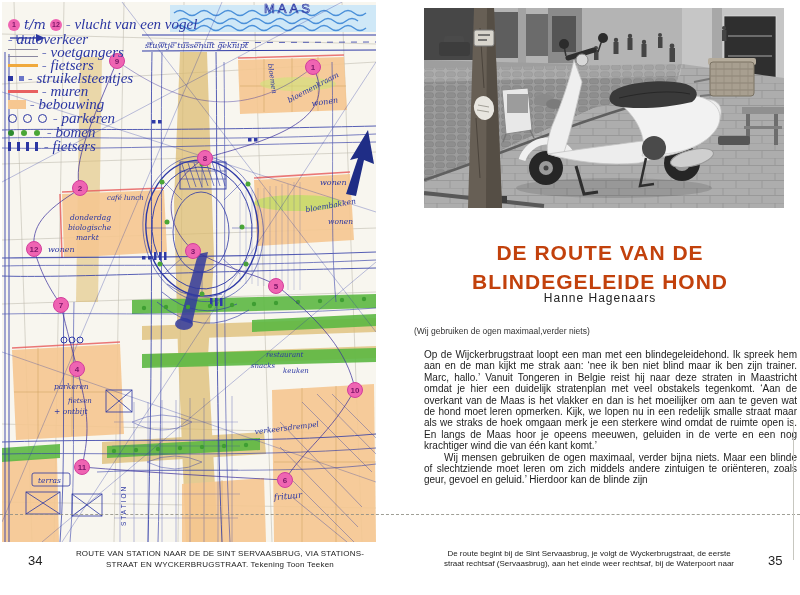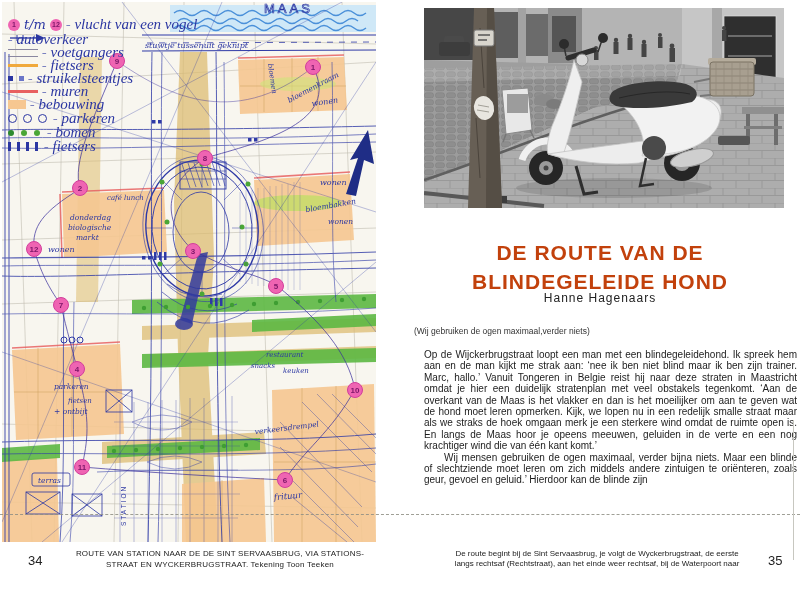--- a/index.html
+++ b/index.html
@@ -37,21 +37,21 @@
 
   
   .photo-wrap{position:absolute;left:24px;top:8px;width:360px;height:200px;background:#b9b9b9;}
   .title{position:absolute;left:14px;top:224px;width:372px;text-align:center;font-size:21px;line-height:29px;
          font-weight:700;letter-spacing:1px;color:#c2410c;}
   .author{position:absolute;left:14px;top:291px;width:372px;text-align:center;font-size:12px;letter-spacing:1px;color:#222;}
   .subtitle{position:absolute;left:14px;top:326px;width:372px;text-align:left;font-size:8.5px;color:#333;}
   .bodytext{position:absolute;left:24px;top:349px;width:373px;font-size:10px;line-height:11.4px;text-align:justify;color:#1c1c1c;}
   .bodytext p{margin:0;}
   .bodytext p.ind{text-indent:20px;}
-  .footnote{position:absolute;left:32px;top:549px;width:330px;text-align:center;font-size:8px;line-height:10px;color:#222;}
+  .footnote{position:absolute;left:24px;top:549px;width:330px;text-align:center;font-size:8px;line-height:10px;color:#222;}
 
   .fold-line{position:absolute;left:0;top:514px;width:800px;height:0;border-top:1.5px dashed #8f8f84;opacity:.85;z-index:20;}
   .page-edge{position:absolute;left:793px;top:420px;height:140px;width:0;border-left:1px solid #c7c7c0;z-index:21;}
 
   .mtext{font-family:"DejaVu Serif",serif;font-style:italic;fill:#2b36a2;}
 </style>
 </head>
 <body>
 
 <div class="page" id="page-left">
@@ -518,20 +518,20 @@
   <div class="author">Hanne Hagenaars</div>
   <div class="subtitle">(Wij gebruiken de ogen maximaal,verder niets)</div>
 
   <div class="bodytext">
     <p>Op de Wijckerbrugstraat loopt een man met een blindegeleidehond. Ik spreek hem aan en de man kijkt me strak aan: ‘nee ik ben niet blind maar ik ben zijn trainer. Marc, hallo.’ Vanuit Tongeren in Belgie reist hij naar deze straten in Maastricht omdat je hier een duidelijk stratenplan met veel obstakels tegenkomt.  ‘Aan de overkant van de Maas is het vlakker en dan is het moeilijker om aan te geven wat de hond moet leren opmerken. Kijk, we lopen nu in een redelijk smalle straat maar als we straks de hoek omgaan merk je een sterkere wind omdat de ruimte open is. En langs de Maas hoor je opeens meeuwen, geluiden in de verte en een nog krachtiger wind die van één kant komt.’</p>
     <p class="ind">Wij mensen gebruiken de ogen maximaal, verder bijna niets. Maar een blinde of slechtziende moet leren om zich middels andere zintuigen te oriënteren, zoals geur, gevoel en geluid.’ Hierdoor kan de blinde zijn</p>
   </div>
 
   <div class="footnote">
     <div>De route begint bij de Sint Servaasbrug, je volgt de Wyckerbrugstraat, de eerste</div>
-    <div>langs rechtsaf (Rechtstraat), aan het einde weer rechtsaf, bij de Waterpoort naar</div>
+    <div>straat rechtsaf (Servaasbrug), aan het einde weer rechtsaf, bij de Waterpoort naar</div>
   </div>
 
   <span class="pagenum" id="pn-right">35</span>
 </div>
 
 <div class="fold-line"></div>
 <div class="page-edge"></div>
 
 </body></html>

